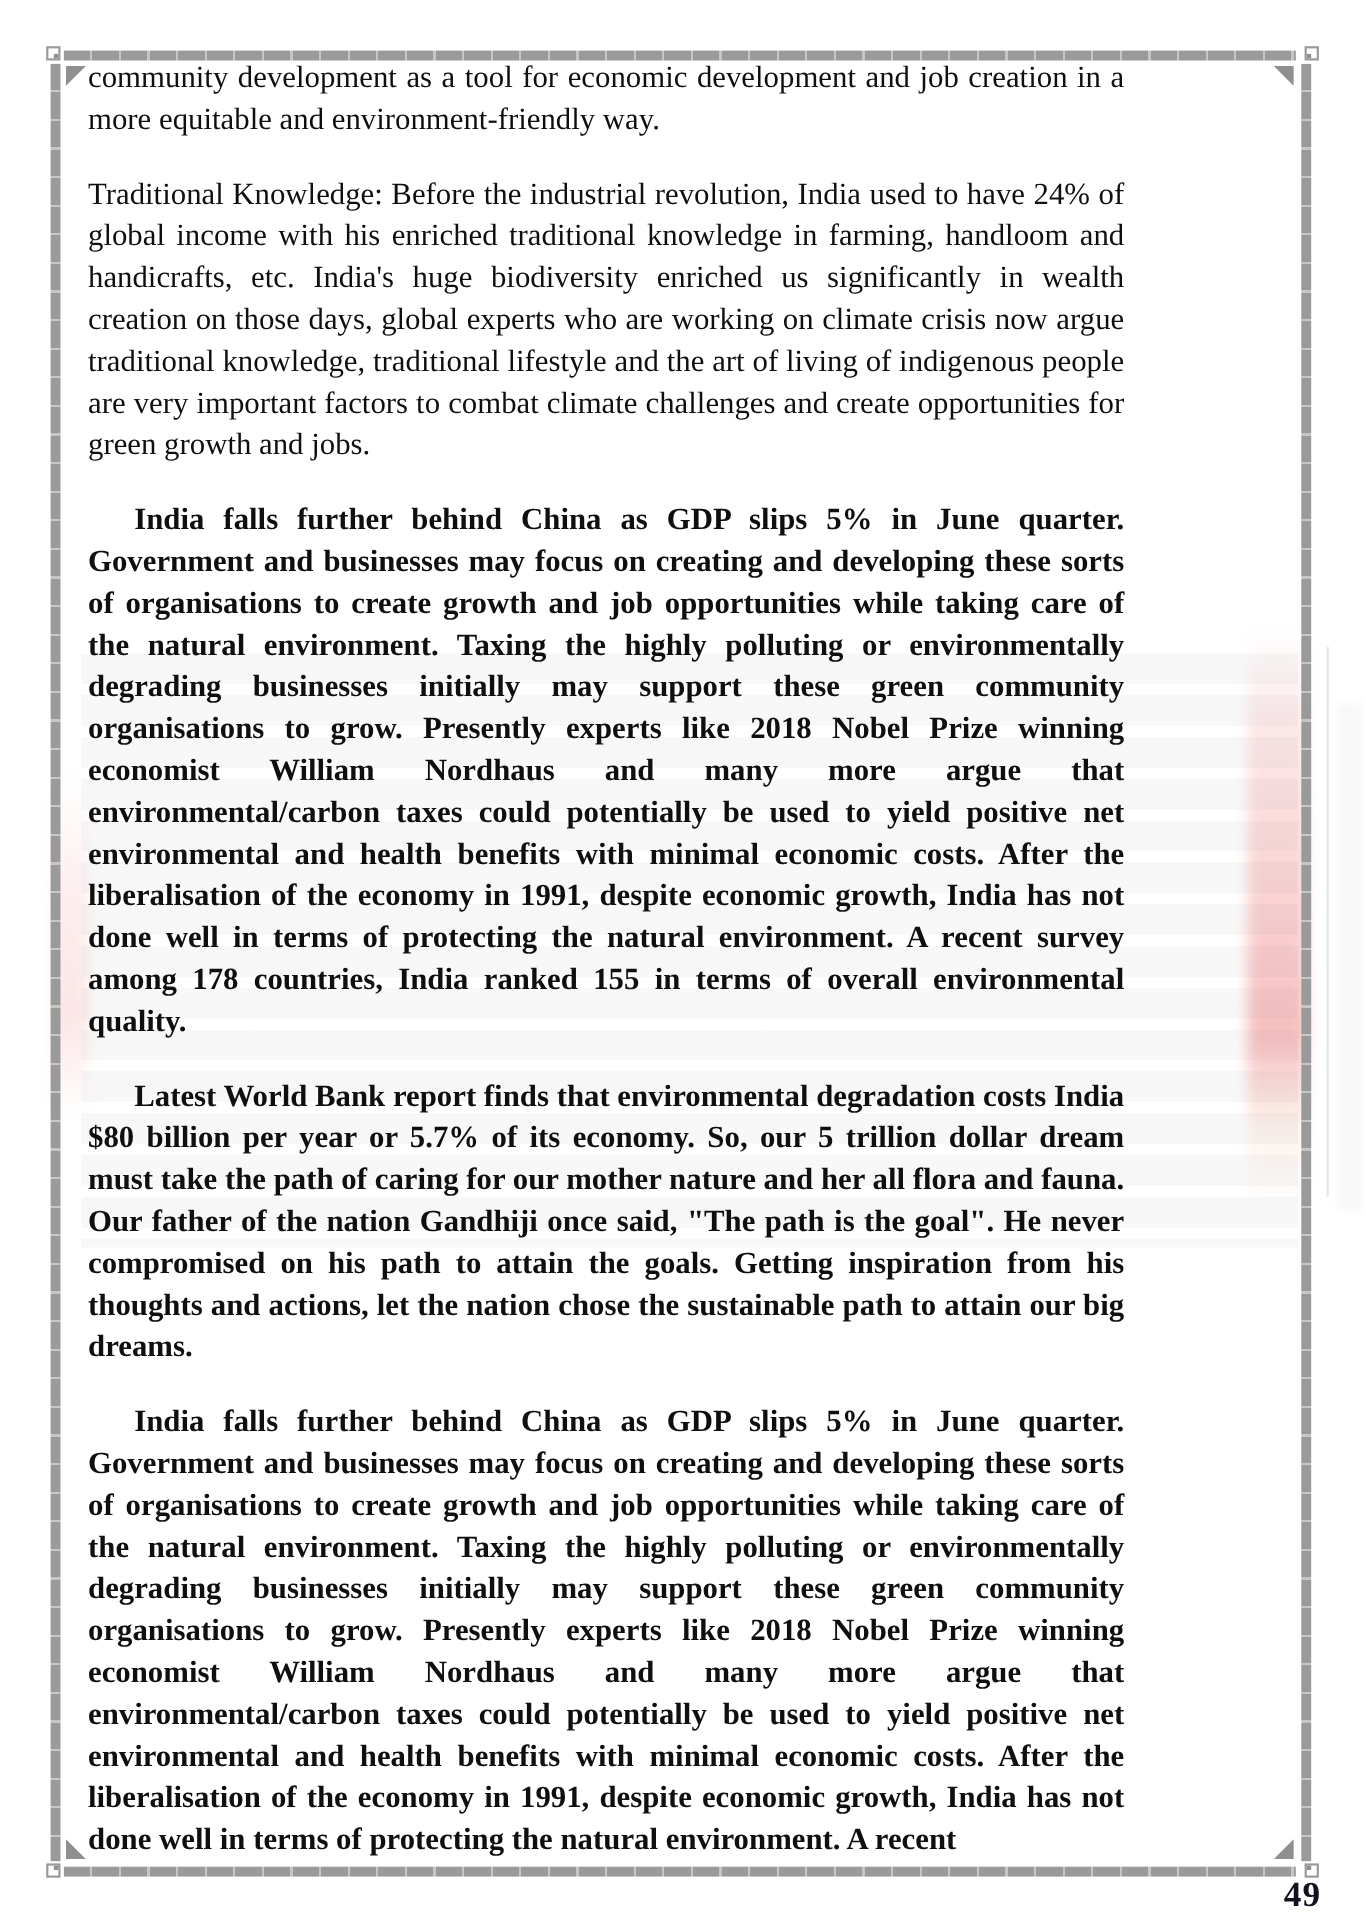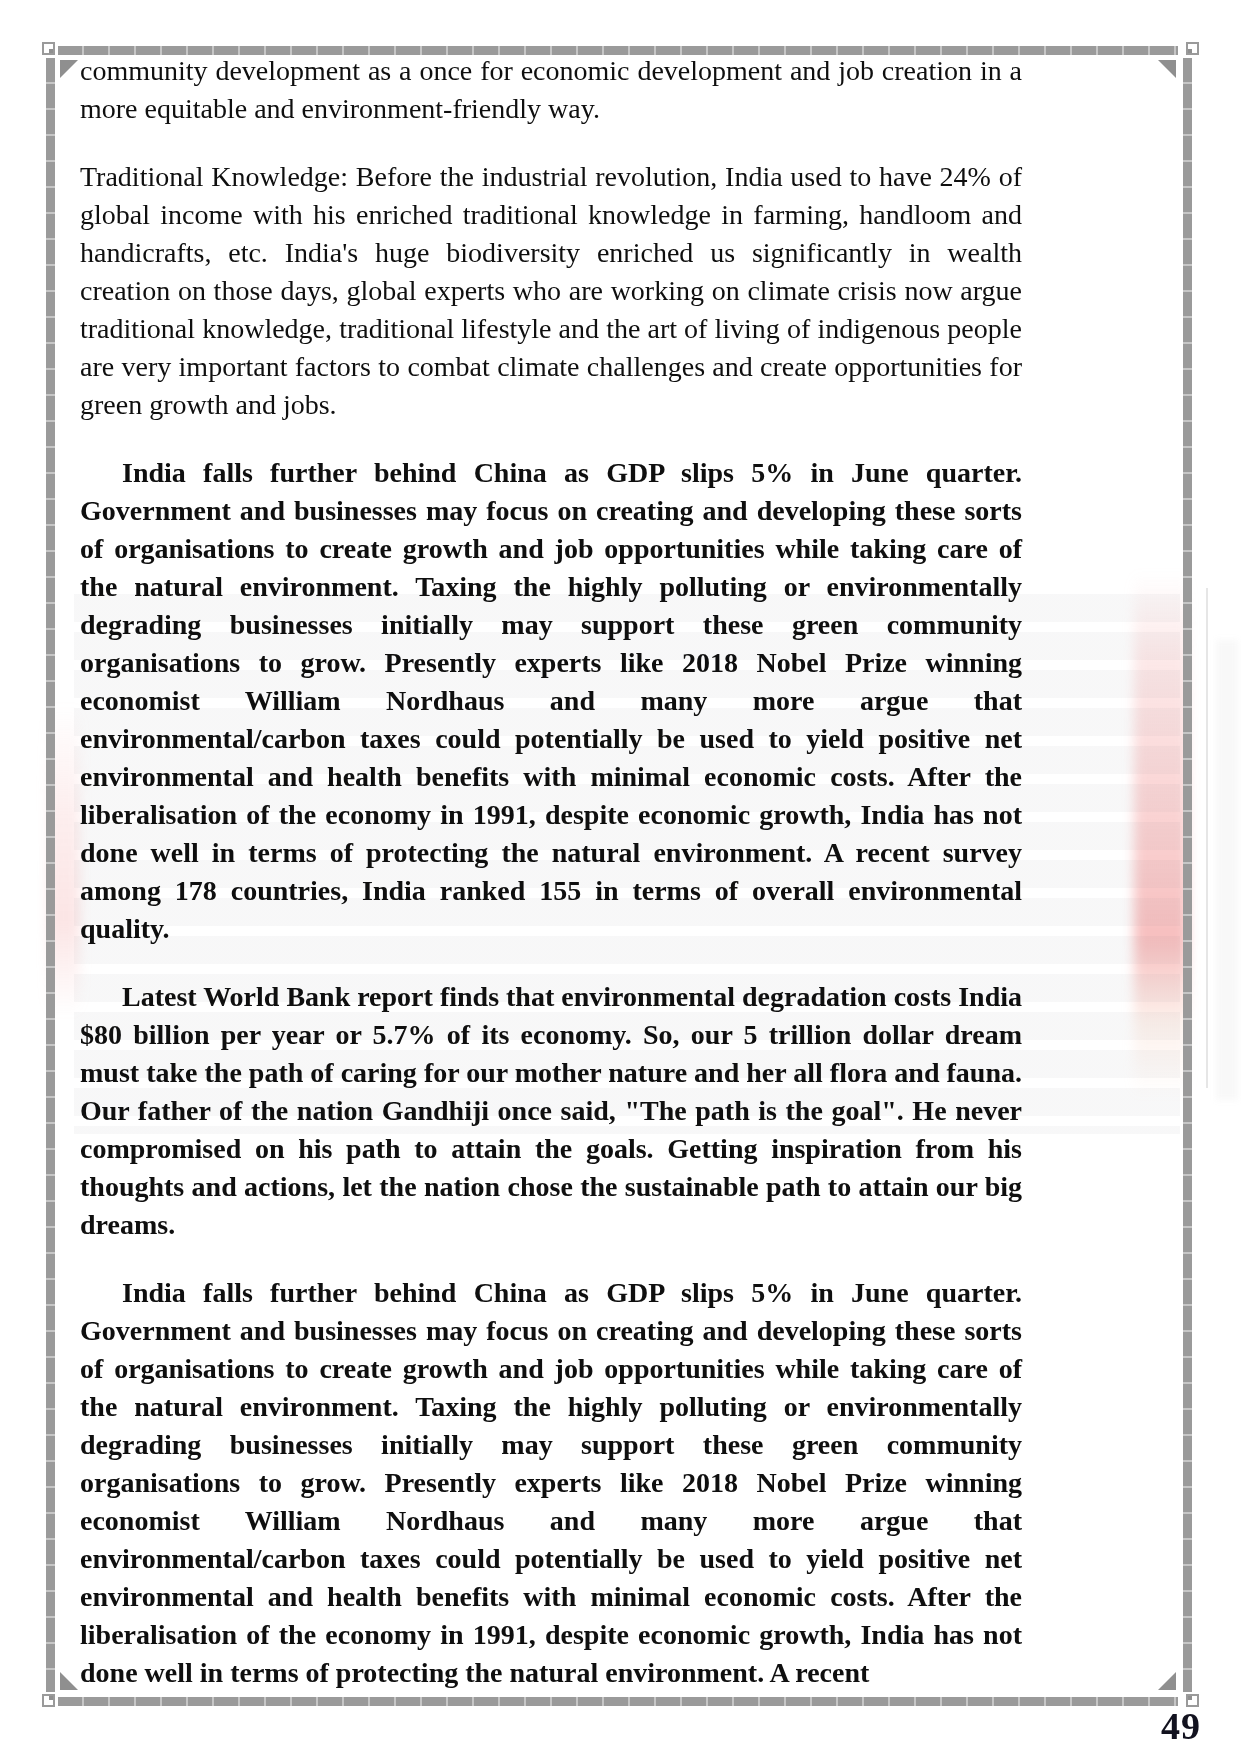--- a/index.html
+++ b/index.html
@@ -65,21 +65,21 @@
   
   #content{
     position:absolute;left:80px;top:52px;width:942px;
     font-size:28px;line-height:38px;color:#0f0f0f;
     text-align:justify;
   }
   #content p{margin:0 0 30px 0;padding:0;}
   #content p.indent{text-indent:42px;font-weight:bold;}
   #page-number{
     position:absolute;right:40px;top:1704px;
-    font-size:38px;font-weight:bold;color:#12121f;
+    font-size:32px;font-weight:bold;color:#12121f;
     letter-spacing:1px;
   }
 </style>
 </head>
 <body>
 
 <div class="artifact" id="pink-right"></div>
 <div class="artifact" id="pink-left"></div>
 <div class="artifact" id="scan-banding"></div>
 <div class="artifact" id="margin-line"></div>
@@ -102,20 +102,20 @@
 <div class="corner-square" id="sq-br">
     <span class="mark"></span>
   </div>
 
 <div class="tri" id="tri-tl"></div>
 <div class="tri" id="tri-tr"></div>
 <div class="tri" id="tri-bl"></div>
 <div class="tri" id="tri-br"></div>
 
 <div id="content">
-  <p>community development as a once for economic development and job creation in a more equitable and environment-friendly way.</p>
+  <p>community development as a tool for economic development and job creation in a more equitable and environment-friendly way.</p>
   <p>Traditional Knowledge: Before the industrial revolution, India used to have 24% of global income with his enriched traditional knowledge in farming, handloom and handicrafts, etc. India's huge biodiversity enriched us significantly in wealth creation on those days, global experts who are working on climate crisis now argue traditional knowledge, traditional lifestyle and the art of living of indigenous people are very important factors to combat climate challenges and create opportunities for green growth and jobs.</p>
   <p class="indent">India falls further behind China as GDP slips 5% in June quarter. Government and businesses may focus on creating and developing these sorts of organisations to create growth and job opportunities while taking care of the natural environment. Taxing the highly polluting or environmentally degrading businesses initially may support these green community organisations to grow. Presently experts like 2018 Nobel Prize winning economist William Nordhaus and many more argue that environmental/carbon taxes could potentially be used to yield positive net environmental and health benefits with minimal economic costs. After the liberalisation of the economy in 1991, despite economic growth, India has not done well in terms of protecting the natural environment. A recent survey among 178 countries, India ranked 155 in terms of overall environmental quality.</p>
   <p class="indent">Latest World Bank report finds that environmental degradation costs India $80 billion per year or 5.7% of its economy. So, our 5 trillion dollar dream must take the path of caring for our mother nature and her all flora and fauna. Our father of the nation Gandhiji once said, "The path is the goal". He never compromised on his path to attain the goals. Getting inspiration from his thoughts and actions, let the nation chose the sustainable path to attain our big dreams.</p>
   <p class="indent">India falls further behind China as GDP slips 5% in June quarter. Government and businesses may focus on creating and developing these sorts of organisations to create growth and job opportunities while taking care of the natural environment. Taxing the highly polluting or environmentally degrading businesses initially may support these green community organisations to grow. Presently experts like 2018 Nobel Prize winning economist William Nordhaus and many more argue that environmental/carbon taxes could potentially be used to yield positive net environmental and health benefits with minimal economic costs. After the liberalisation of the economy in 1991, despite economic growth, India has not done well in terms of protecting the natural environment. A recent</p>
 </div>
 
 <div id="page-number">49</div>
 
 </body></html>

